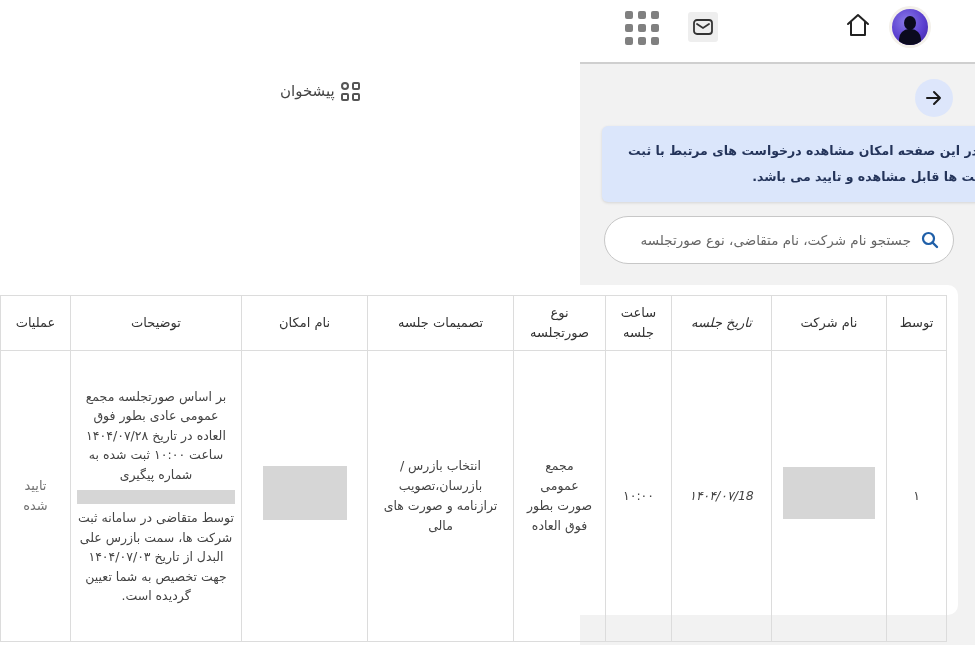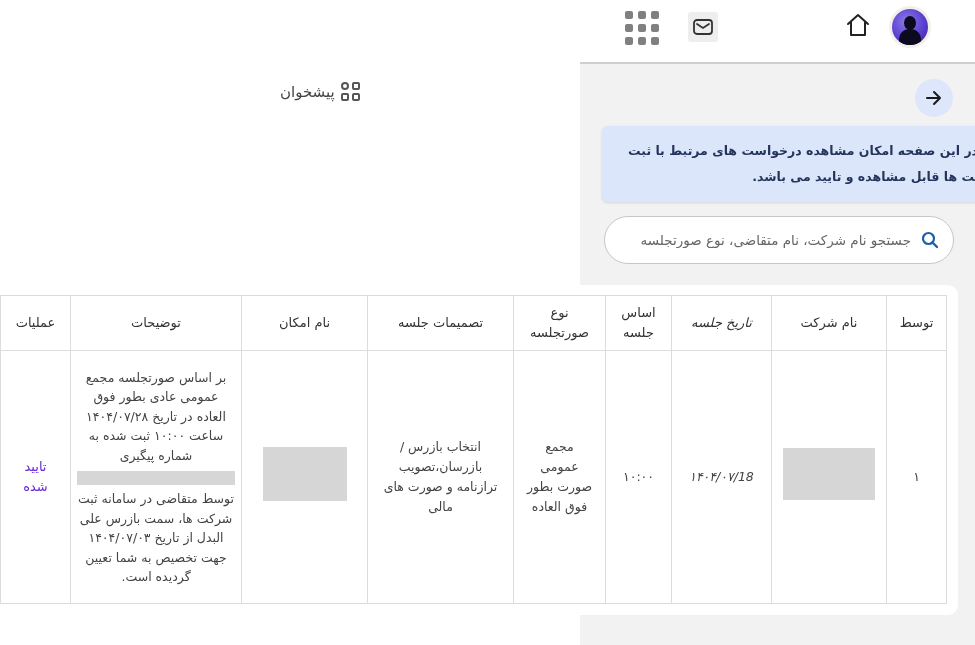--- a/index.html
+++ b/index.html
@@ -15,53 +15,53 @@
   .avatar { left: 889px; top: 6px; width: 42px; height: 42px; border-radius: 50%; background: #f3f0ea; }
   .avatar-inner { width: 36px; height: 36px; border-radius: 50%; background: radial-gradient(circle at 40% 35%, #8a7be8 0%, #5b3fd0 55%, #3a1f9a 100%); position: relative; overflow: hidden; }
   .avatar-inner .head { position: absolute; left: 12px; top: 7px; width: 12px; height: 14px; border-radius: 50%; background: #0b0a1e; }
   .avatar-inner .body { position: absolute; left: 7px; top: 20px; width: 22px; height: 20px; border-radius: 10px 10px 0 0; background: #0b0a1e; }
 
   
   .right-panel { position: absolute; left: 580px; top: 62px; width: 395px; height: 583px; background: #f2f2f2; border-top: 2px solid #cfcfcf; }
 
   .back-btn { position: absolute; left: 915px; top: 79px; width: 38px; height: 38px; border-radius: 50%; background: #dde6fb; display: flex; align-items: center; justify-content: center; }
 
-  .dashboard-link { position: absolute; left: 280px; top: 82px; display: flex; direction: rtl; align-items: center; gap: 6px; font-size: 15px; color: #444; }
+  .dashboard-link { position: absolute; left: 280px; top: 82px; display: flex; direction: rtl; gap: 6px; font-size: 15px; color: #444; }
   .dash-icon { display: grid; grid-template-columns: 8px 8px; grid-gap: 3px; }
   .dash-icon span { width: 8px; height: 8px; border: 2px solid #555; border-radius: 2px; }
   .dash-icon span.round { border-radius: 50%; }
 
   .info-box { position: absolute; left: 602px; top: 126px; width: 414px; height: 76px; background: #dbe6fb; border-radius: 6px; box-shadow: 0 1px 3px rgba(0,0,0,0.12); direction: rtl; padding: 12px 14px 0 14px; font-size: 12.5px; font-weight: bold; line-height: 26px; color: #24345a; }
   .info-icon { display: inline-flex; width: 18px; height: 18px; border-radius: 50%; background: #1e73d8; color: #fff; font-size: 12px; font-weight: bold; align-items: center; justify-content: center; vertical-align: middle; margin-left: 6px; font-family: "DejaVu Serif", serif; }
 
   .search-box { position: absolute; left: 604px; top: 216px; width: 350px; height: 48px; background: #fff; border: 1px solid #c7c7c7; border-radius: 24px; display: flex; direction: rtl; align-items: center; padding: 0 14px; }
   .search-box input { border: none; outline: none; background: transparent; direction: rtl; font-family: "DejaVu Sans", sans-serif; font-size: 13.5px; color: #555; flex: 1; margin-right: 10px; }
   .search-box input::placeholder { color: #666; }
 
   
   .table-card { position: absolute; left: 0; top: 285px; width: 958px; height: 330px; background: #fff; border-radius: 0 10px 10px 0; }
   table.requests { position: absolute; left: 0; top: 10px; border-collapse: collapse; direction: rtl; font-size: 12.5px; color: #444; }
   table.requests th, table.requests td { border: 1px solid #dcdcdc; text-align: center; vertical-align: middle; }
   table.requests th { height: 55px; font-weight: normal; color: #333; line-height: 20px; font-size: 13px; }
-  table.requests td { height: 253px; line-height: 20px; padding: 0 6px; }
+  table.requests td { height: 291px; line-height: 20px; padding: 0 6px; }
   .c-row { width: 60px; }
   .c-company { width: 115px; }
   .c-date { width: 100px; font-style: italic; }
   .c-time { width: 66px; }
   .c-type { width: 92px; }
   .c-decision { width: 146px; }
   .c-applicant { width: 126px; }
   .c-desc { width: 170px; margin-left: 8px; }
   .c-ops { width: 70px; }
   .redacted { background: #d6d6d6; display: inline-block; }
   .redacted.company { width: 92px; height: 52px; }
   .redacted.applicant { width: 84px; height: 54px; }
   .redacted.tracking { width: 158px; height: 14px; margin: 6px 0 4px 0; display: block; margin-left: auto; margin-right: auto; }
   .desc-text { font-size: 12.5px; line-height: 19.5px; color: #444; }
-  .ops-text { font-size: 13px; line-height: 20px; color: #6d28d9; }
+  .ops-text { font-size: 13px; line-height: 20px; color: #737373; }
 </style>
 </head>
 <body>
 
 <div class="right-panel"></div>
 
 <div class="topbar-icon apps-grid">
   <span></span>
     <span></span>
     <span></span>
@@ -118,21 +118,21 @@
   <input type="text" placeholder="جستجو نام شرکت، نام متقاضی، نوع صورتجلسه" style="">
 </div>
 
 <div class="table-card">
   <table class="requests">
     <thead>
       <tr>
         <th class="c-row">توسط</th>
         <th class="c-company">نام شرکت</th>
         <th class="c-date">تاریخ جلسه</th>
-        <th class="c-time"><span style="display:inline-block;width:40px;">اساس جلسه</span></th>
+        <th class="c-time"><span style="display:inline-block;width:40px;">ساعت جلسه</span></th>
         <th class="c-type"><span style="display:inline-block;width:70px;">نوع صورتجلسه</span></th>
         <th class="c-decision">تصمیمات جلسه</th>
         <th class="c-applicant">نام امکان</th>
         <th class="c-desc">توضیحات</th>
         <th class="c-ops">عملیات</th>
       </tr>
     </thead>
     <tbody>
       <tr>
         <td class="c-row">۱</td>

